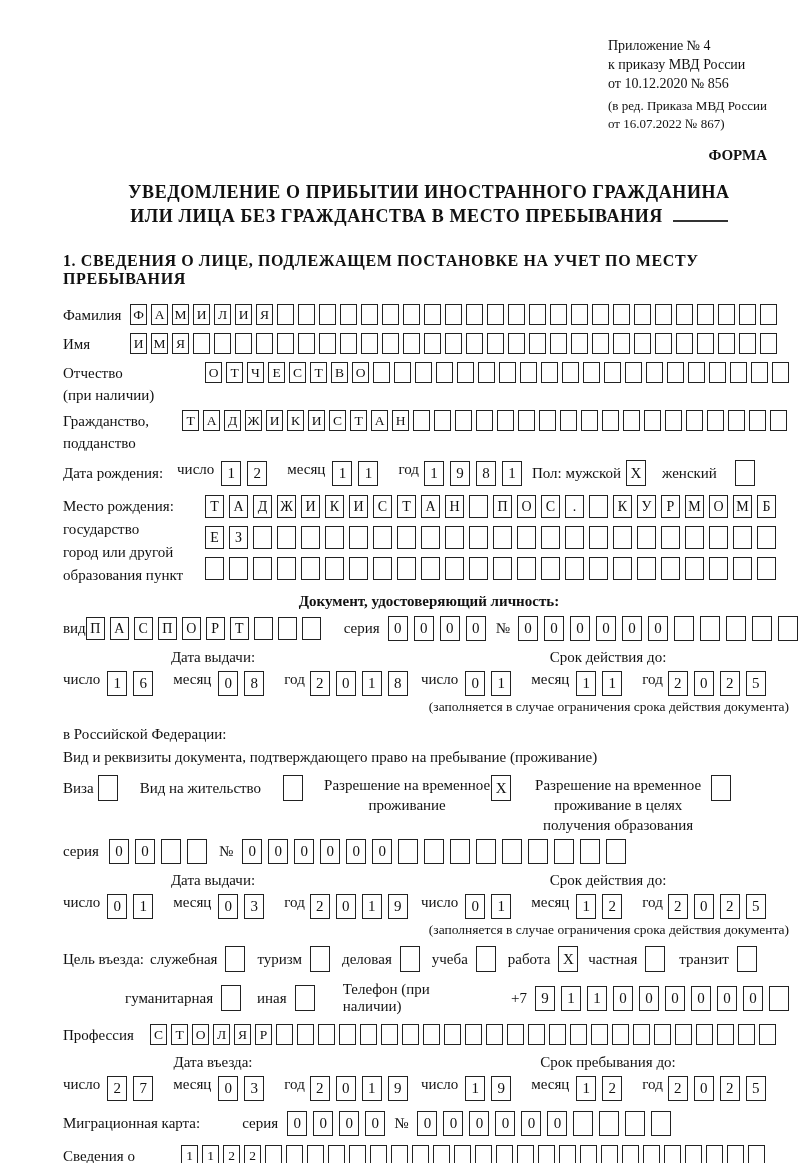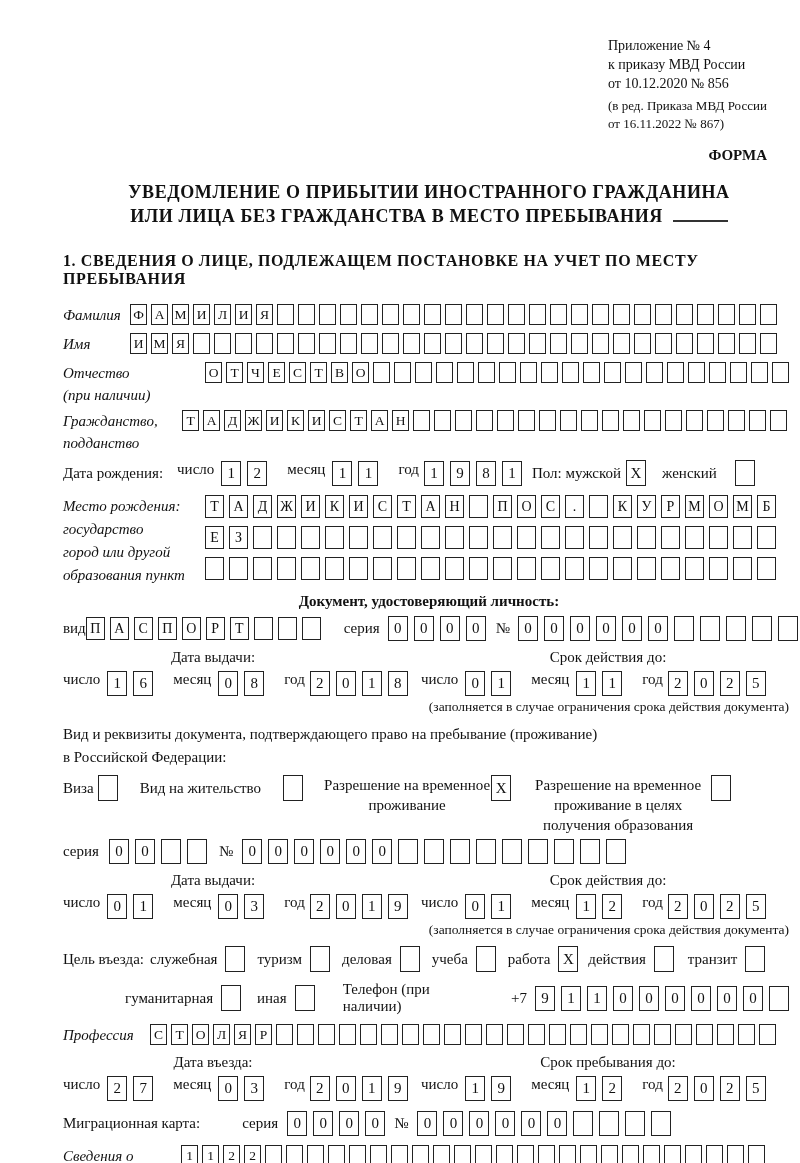--- a/index.html
+++ b/index.html
@@ -5,21 +5,21 @@
   html,body{margin:0;padding:0;background:#fff;}
   body{width:800px;height:1163px;box-sizing:border-box;padding:36px 5px 0 63px;
        font-family:"Liberation Serif", serif;font-size:15px;color:#111;overflow:hidden;}
   .hdr-block{width:185px;margin-left:auto;margin-right:2px;line-height:19px;font-size:14px;}
   .hdr-block .small{font-size:13px;line-height:18px;}
   .form-label{text-align:right;padding-right:28px;font-weight:bold;margin-top:14px;font-size:15px;}
   .title{Text-align:center;text-align:center;font-weight:bold;font-size:18px;letter-spacing:.6px;margin-top:16px;line-height:24px;}
   .title-blank{display:inline-block;width:55px;border-bottom:2px solid #333;height:14px;margin-left:10px;}
   .sec-head{font-weight:bold;font-size:16px;letter-spacing:.6px;margin-top:24px;margin-bottom:16px;}
   .frow{display:flex;align-items:flex-start;margin-bottom:7px;}
-  .flabel{flex:0 0 auto;line-height:22px;font-style:italic;}
+  .flabel{flex:0 0 auto;line-height:22px;}
   .cells{display:flex;flex-wrap:nowrap;}
   .cbox{flex:0 0 auto;width:17px;height:21px;border:1.6px solid #222;margin-right:4px;box-sizing:border-box;
         display:flex;align-items:center;justify-content:center;font-size:13.5px;background:#fff;}
   .wbox{flex:0 0 auto;width:19px;height:23px;border:1.6px solid #222;margin-right:5px;box-sizing:border-box;
         display:flex;align-items:center;justify-content:center;font-size:14px;background:#fff;}
   .dbox{flex:0 0 auto;width:20px;height:25px;border:1.8px solid #222;margin-right:6px;box-sizing:border-box;
         display:flex;align-items:center;justify-content:center;font-size:15px;background:#fff;}
   .chk{flex:0 0 auto;width:20px;height:26px;border:1.8px solid #222;box-sizing:border-box;display:inline-flex;
        align-items:center;justify-content:center;font-size:15px;vertical-align:middle;background:#fff;}
   .dg{display:flex;align-items:flex-start;}
@@ -39,21 +39,21 @@
   .rowgap{margin-bottom:8px;}
 </style>
 </head>
 <body>
 
 <div class="hdr-block">
   <div>Приложение № 4</div>
   <div>к приказу МВД России</div>
   <div>от 10.12.2020 № 856</div>
   <div class="small mt4">(в ред. Приказа МВД России</div>
-  <div class="small">от 16.11.2022 № 867)</div>
+  <div class="small">от 16.07.2022 № 867)</div>
 </div>
 
 <div class="form-label">ФОРМА</div>
 
 <div class="title">
   <div>УВЕДОМЛЕНИЕ О ПРИБЫТИИ ИНОСТРАННОГО ГРАЖДАНИНА</div>
   <div><span>ИЛИ ЛИЦА БЕЗ ГРАЖДАНСТВА В МЕСТО ПРЕБЫВАНИЯ</span><span class="title-blank"></span></div>
 </div>
 
 <div class="sec-head">1. СВЕДЕНИЯ О ЛИЦЕ, ПОДЛЕЖАЩЕМ ПОСТАНОВКЕ НА УЧЕТ ПО МЕСТУ ПРЕБЫВАНИЯ</div>
@@ -410,22 +410,22 @@
         <span class="dbox">2</span>
         <span class="dbox">0</span>
         <span class="dbox">2</span>
         <span class="dbox">5</span>
       </span>
   </div>
 </div>
 <div class="caption">(заполняется в случае ограничения срока действия документа)</div>
 
 <div style="line-height:23px">
+  <div>в Российской Федерации:</div>
   <div>Вид и реквизиты документа, подтверждающего право на пребывание (проживание)</div>
-  <div>в Российской Федерации:</div>
 </div>
 
 <div class="frow" style="margin-top:6px;margin-bottom:4px">
   <span style="line-height:26px">Виза</span>
   <span class="chk" style="margin-left:4px"></span>
   <span style="margin-left:22px;line-height:26px">Вид на жительство</span>
   <span class="chk" style="margin-left:22px"></span>
   <span class="optblock" style="width:168px;margin-left:20px">Разрешение на временное проживание</span>
   <span class="chk">X</span>
   <span class="optblock" style="width:170px;margin-left:22px">Разрешение на временное проживание в целях получения образования</span>
@@ -515,21 +515,21 @@
   <span class="optlbl">служебная</span>
   <span class="chk" style="margin-right:12px"></span>
   <span class="optlbl">туризм</span>
   <span class="chk" style="margin-right:12px"></span>
   <span class="optlbl">деловая</span>
   <span class="chk" style="margin-right:12px"></span>
   <span class="optlbl">учеба</span>
   <span class="chk" style="margin-right:12px"></span>
   <span class="optlbl">работа</span>
   <span class="chk" style="margin-right:10px">X</span>
-  <span class="optlbl">действия</span>
+  <span class="optlbl">частная</span>
   <span class="chk" style="margin-right:14px"></span>
   <span class="optlbl">транзит</span>
   <span class="chk"></span>
 </div>
 
 <div class="frow" style="align-items:center;margin-bottom:9px;padding-left:62px">
   <span class="optlbl">гуманитарная</span>
   <span class="chk" style="margin-right:16px"></span>
   <span class="optlbl">иная</span>
   <span class="chk" style="margin-right:28px"></span>

